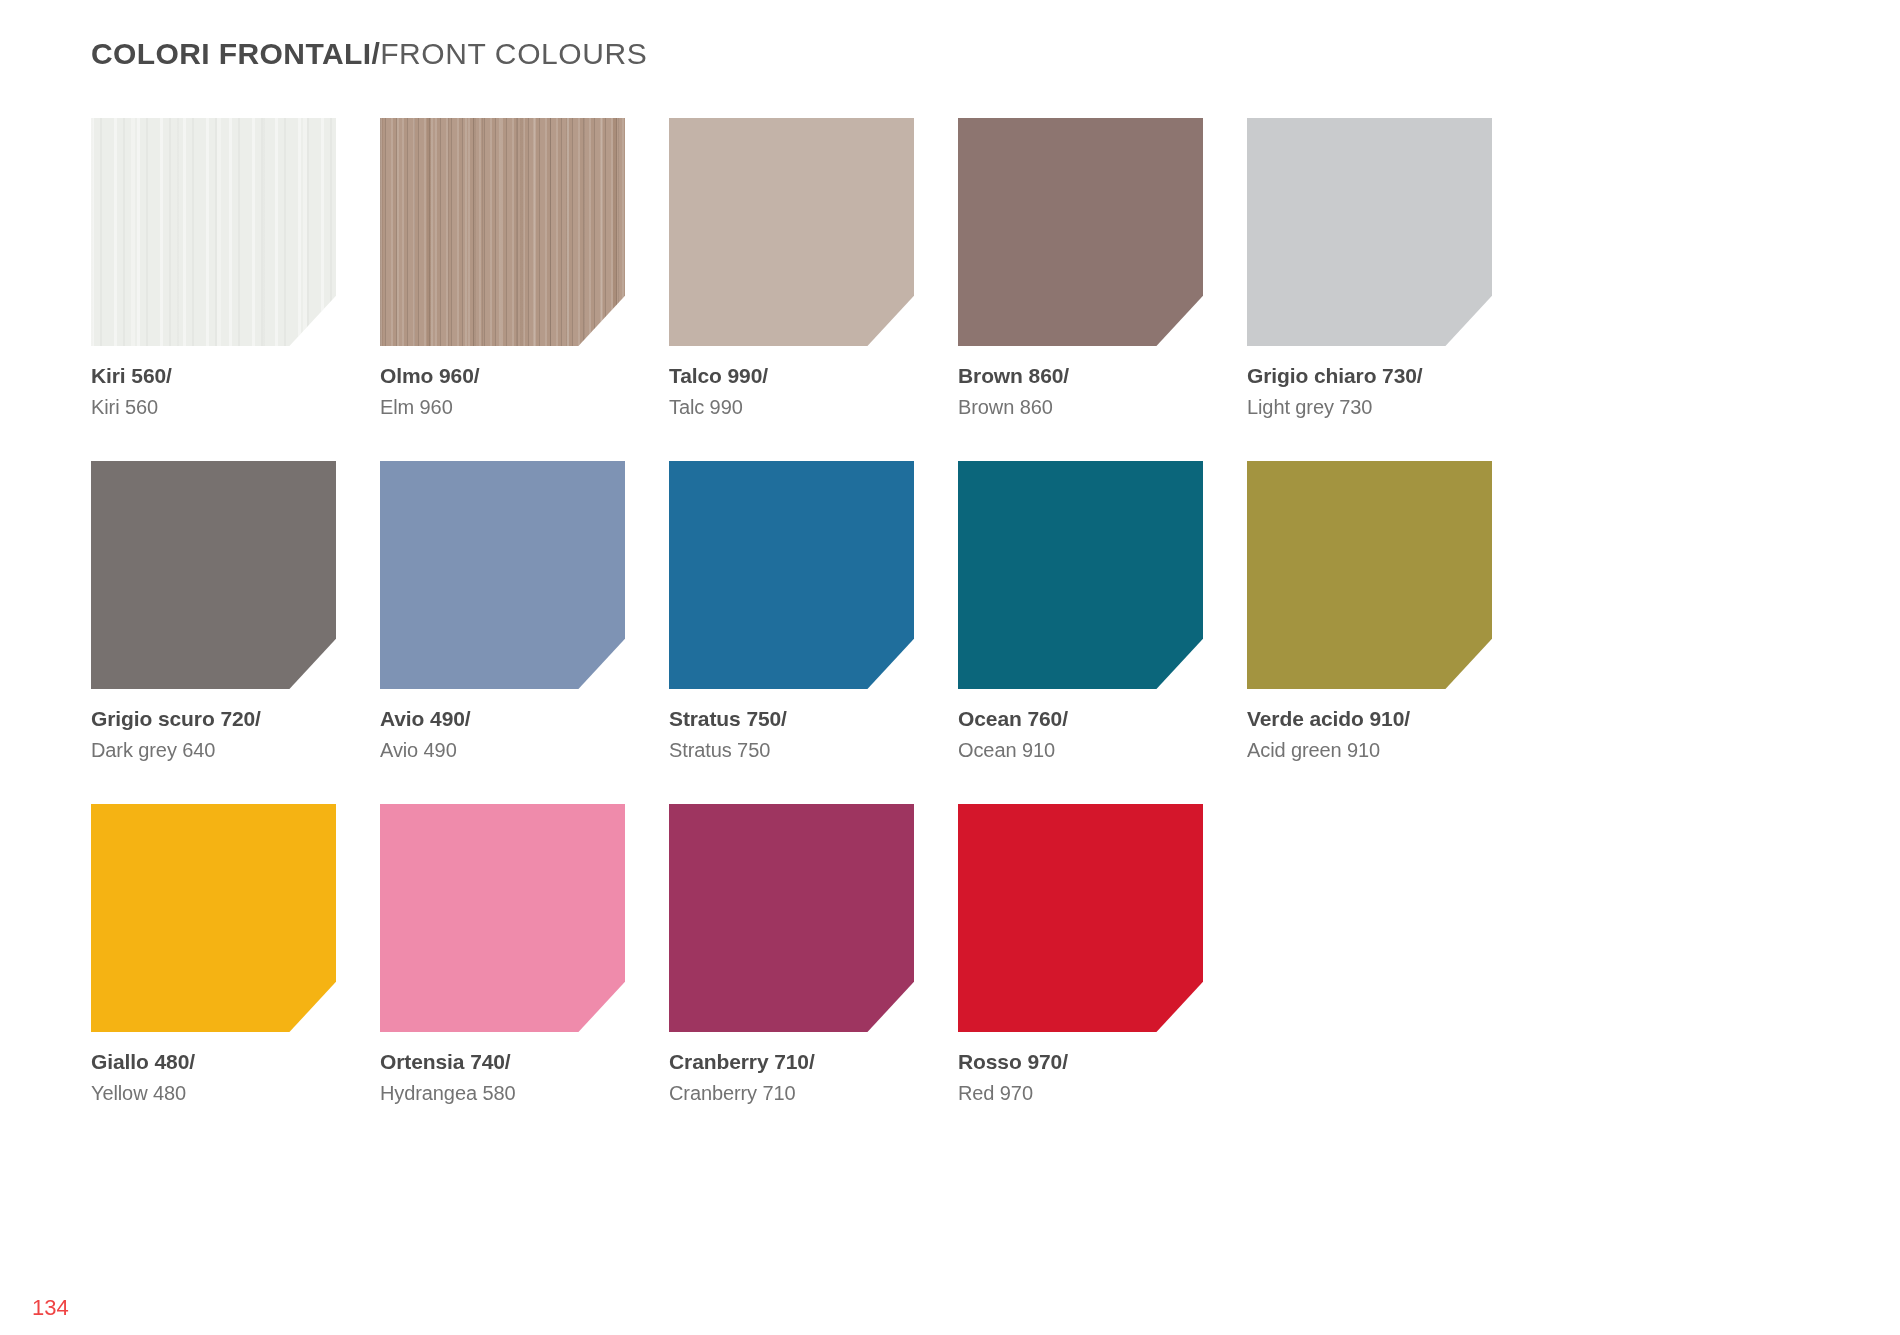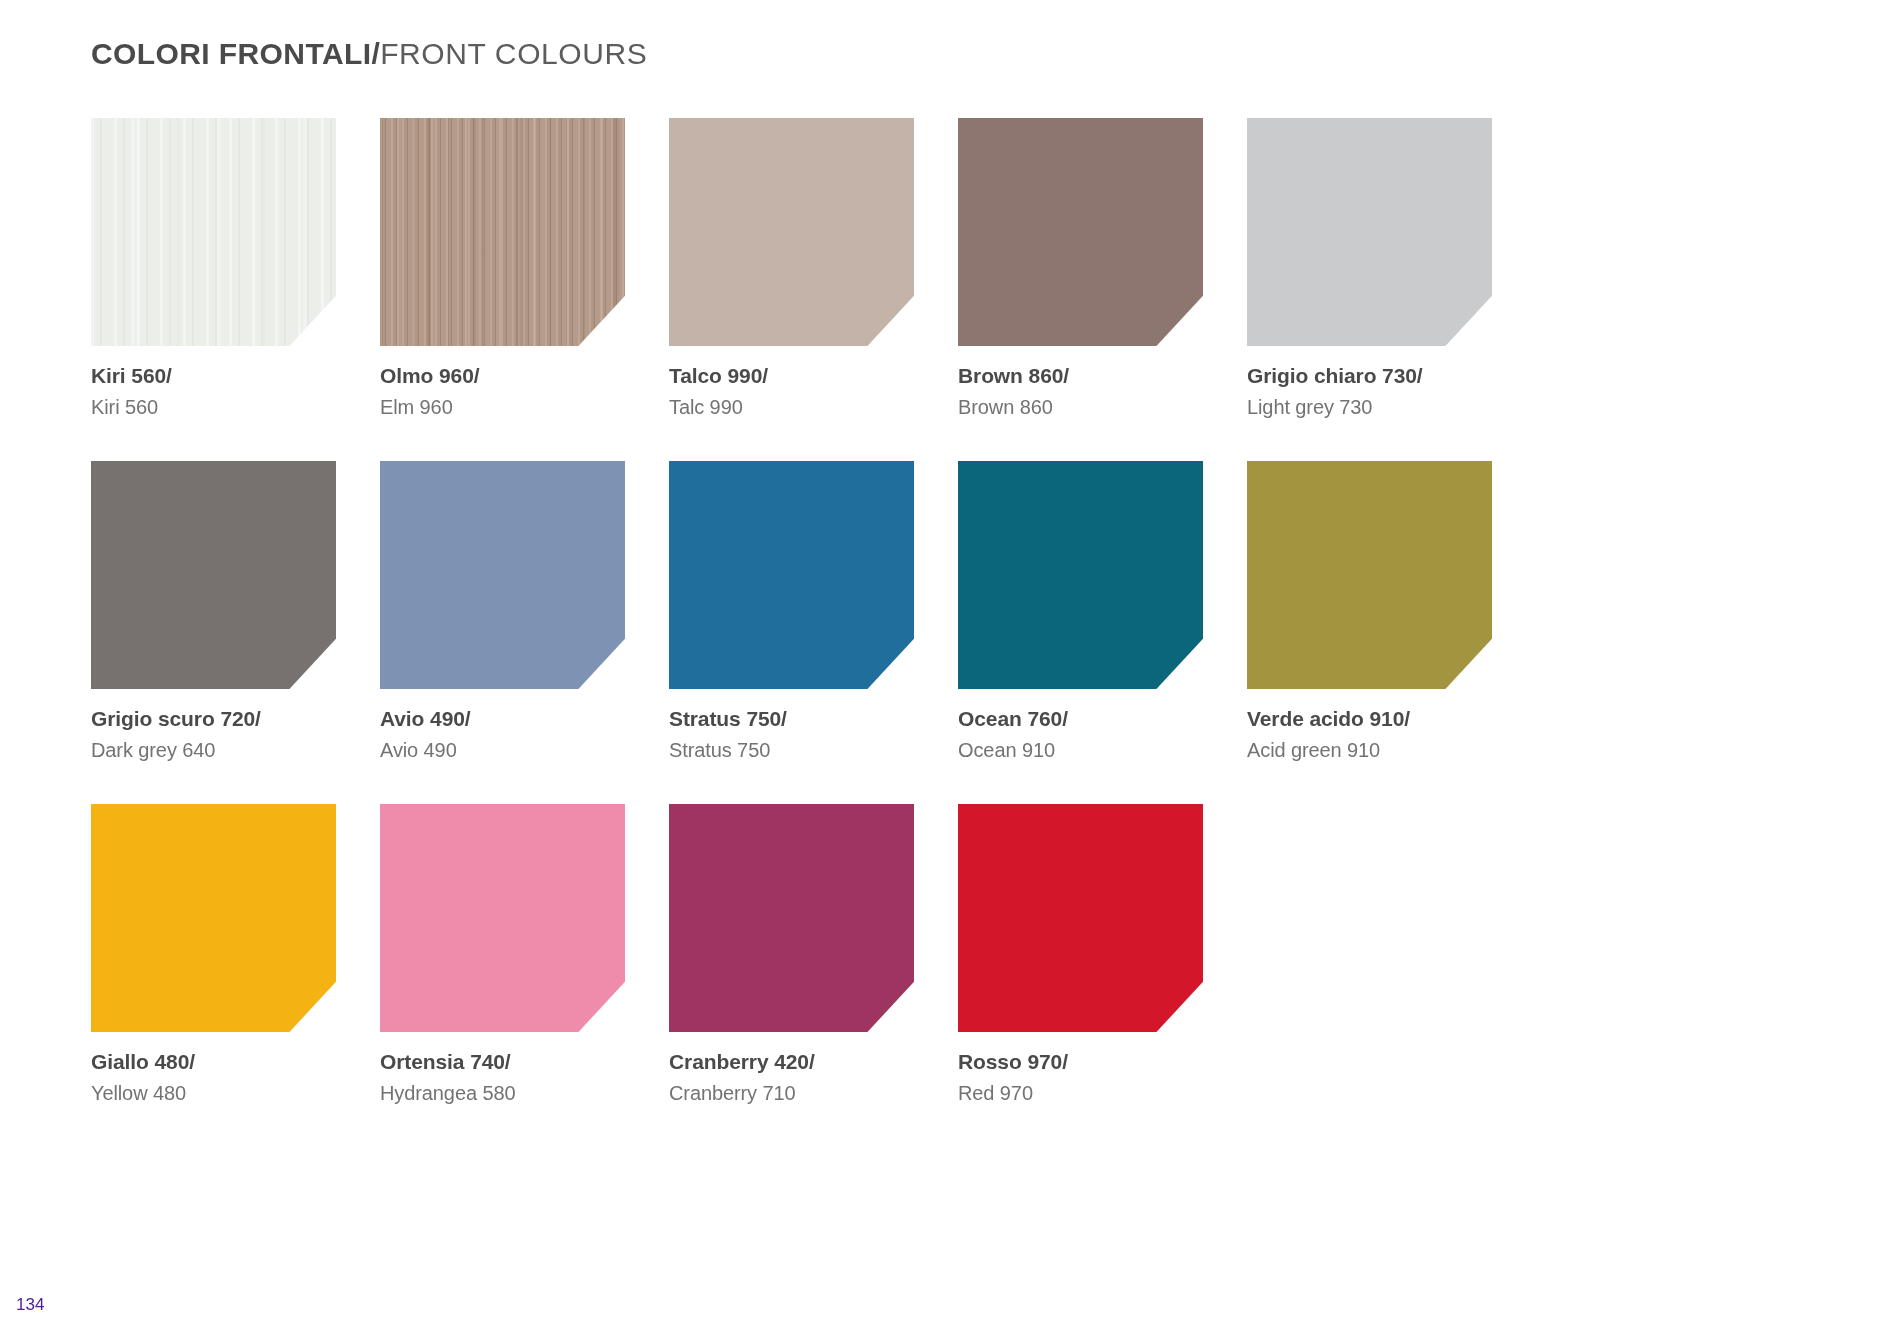--- a/index.html
+++ b/index.html
@@ -151,24 +151,24 @@
     color: #737373;
     letter-spacing: -0.1px;
     white-space: nowrap;
     display: block;
     margin-top: 11px;
   }
 
   
   .page-number {
     position: absolute;
-    left: 16px;
+    left: 32px;
     top: 1295px;
-    font-size: 17px;
-    color: #4c1d95;
+    font-size: 22px;
+    color: #ef4444;
     font-weight: normal;
   }
 </style>
 </head>
 <body>
 
 <div class="page">
 
   <div class="page-title">
     <span class="t-bold">COLORI FRONTALI/</span><span class="t-light">FRONT COLOURS</span>
@@ -281,21 +281,21 @@
         <div class="swatch-labels">
           <span class="label-it">Ortensia 740/</span>
           <span class="label-en">Hydrangea 580</span>
         </div>
       </div>
       <div class="swatch-cell">
         <div class="swatch-chip">
           <div class="chip-fill" style="background: rgb(158, 53, 96);"></div>
         </div>
         <div class="swatch-labels">
-          <span class="label-it">Cranberry 420/</span>
+          <span class="label-it">Cranberry 710/</span>
           <span class="label-en">Cranberry 710</span>
         </div>
       </div>
       <div class="swatch-cell">
         <div class="swatch-chip">
           <div class="chip-fill" style="background: rgb(212, 22, 43);"></div>
         </div>
         <div class="swatch-labels">
           <span class="label-it">Rosso 970/</span>
           <span class="label-en">Red 970</span>

